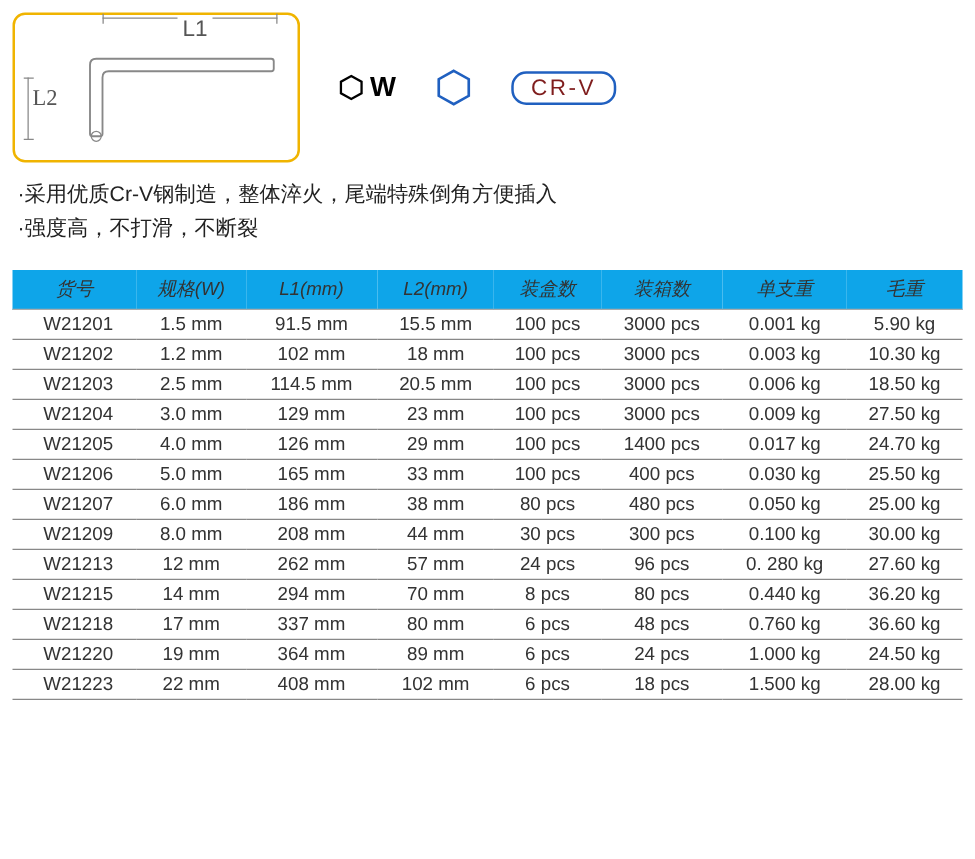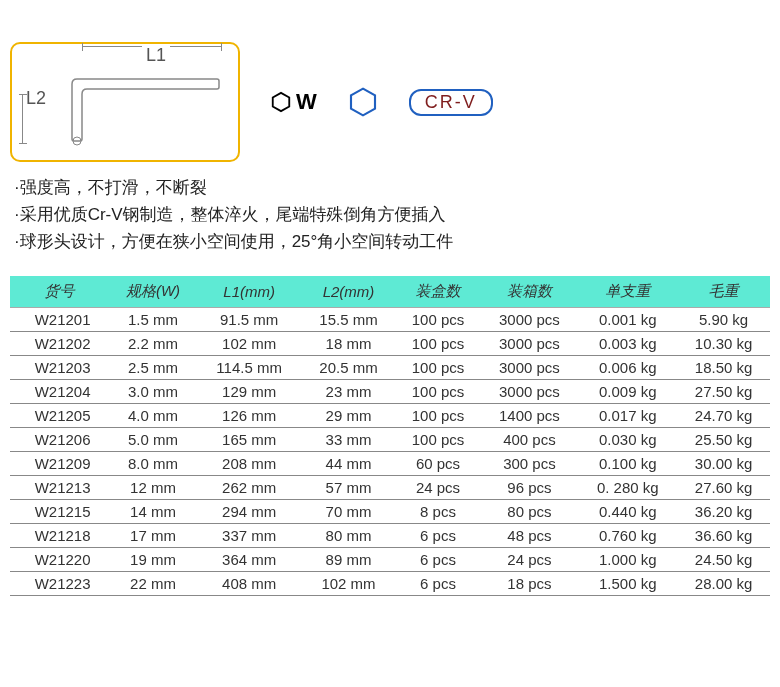--- a/index.html
+++ b/index.html
@@ -8,21 +8,20 @@
     font-family: "SimSun", "Microsoft YaHei", sans-serif;
     background: #fff;
     color: #333;
     padding: 10px;
   }
   .top-row {
     display: flex;
     align-items: center;
     gap: 30px;
     margin-bottom: 12px;
-    margin-top: 32px;
   }
   .diagram-box {
     border: 2px solid #f0b400;
     border-radius: 10px;
     padding: 6px 12px;
     width: 230px;
     height: 120px;
     position: relative;
   }
   .l-wrench {
@@ -71,24 +70,25 @@
     position: absolute;
     height: 1px;
     width: 8px;
     background: #888;
     left: -4px;
   }
   .dim-l2::before { top: 0; }
   .dim-l2::after { bottom: 0; }
   .dim-l2-label {
     position: absolute;
-    top: 44px;
+    top: 56px;
     left: 14px;
     font-size: 18px;
     color: #555;
+    font-family: Liberation Serif, serif;
   }
   .hex-black {
     width: 22px;
     height: 22px;
   }
   .w-label {
     font-size: 22px;
     font-weight: bold;
     color: #000;
     margin-left: 4px;
@@ -116,21 +116,21 @@
     line-height: 1.6;
     margin-bottom: 20px;
     padding-left: 4px;
   }
   table {
     width: 100%;
     border-collapse: collapse;
     font-size: 15px;
   }
   thead th {
-    background: #5eead4;
+    background: #0ea5e9;
     color: #333;
     font-weight: normal;
     font-style: italic;
     padding: 6px 2px;
     text-align: center;
     border-bottom: 1px solid #aaa;
   }
   tbody td {
     padding: 3px 2px;
     text-align: center;
@@ -168,23 +168,22 @@
   </div>
 
   <svg class="hex-blue" viewBox="0 0 24 24">
     <polygon points="12,2 21,7 21,17 12,22 3,17 3,7" fill="none" stroke="#2060c0" stroke-width="1.6"></polygon>
   </svg>
 
   <div class="crv-badge">CR-V</div>
 </div>
 
 <div class="description">
+  <div>·采用优质Cr-V钢制造，整体淬火，尾端特殊倒角方便插入</div>
   <div>·强度高，不打滑，不断裂</div>
-  <div>·采用优质Cr-V钢制造，整体淬火，尾端特殊倒角方便插入</div>
-  <div>·球形头设计，方便在狭小空间使用，25°角小空间转动工件</div>
 </div>
 
 <table>
   <thead>
     <tr id="header-row">
         <th>货号</th>
         <th>规格(W)</th>
         <th>L1(mm)</th>
         <th>L2(mm)</th>
         <th>装盒数</th>
@@ -199,21 +198,21 @@
         <td>1.5 mm</td>
         <td>91.5 mm</td>
         <td>15.5 mm</td>
         <td>100  pcs</td>
         <td>3000 pcs</td>
         <td>0.001 kg</td>
         <td>5.90 kg</td>
       </tr>
       <tr>
         <td>W21202</td>
-        <td>2.2 mm</td>
+        <td>1.2 mm</td>
         <td>102 mm</td>
         <td>18 mm</td>
         <td>100  pcs</td>
         <td>3000 pcs</td>
         <td>0.003 kg</td>
         <td>10.30 kg</td>
       </tr>
       <tr>
         <td>W21203</td>
         <td>2.5 mm</td>
@@ -248,25 +247,35 @@
         <td>W21206</td>
         <td>5.0 mm</td>
         <td>165 mm</td>
         <td>33 mm</td>
         <td>100  pcs</td>
         <td>400 pcs</td>
         <td>0.030 kg</td>
         <td>25.50 kg</td>
       </tr>
       <tr>
+        <td>W21207</td>
+        <td>6.0 mm</td>
+        <td>186 mm</td>
+        <td>38 mm</td>
+        <td>80  pcs</td>
+        <td>480 pcs</td>
+        <td>0.050 kg</td>
+        <td>25.00 kg</td>
+      </tr>
+      <tr>
         <td>W21209</td>
         <td>8.0 mm</td>
         <td>208 mm</td>
         <td>44 mm</td>
-        <td>60  pcs</td>
+        <td>30  pcs</td>
         <td>300 pcs</td>
         <td>0.100 kg</td>
         <td>30.00 kg</td>
       </tr>
       <tr>
         <td>W21213</td>
         <td>12 mm</td>
         <td>262 mm</td>
         <td>57 mm</td>
         <td>24  pcs</td>

